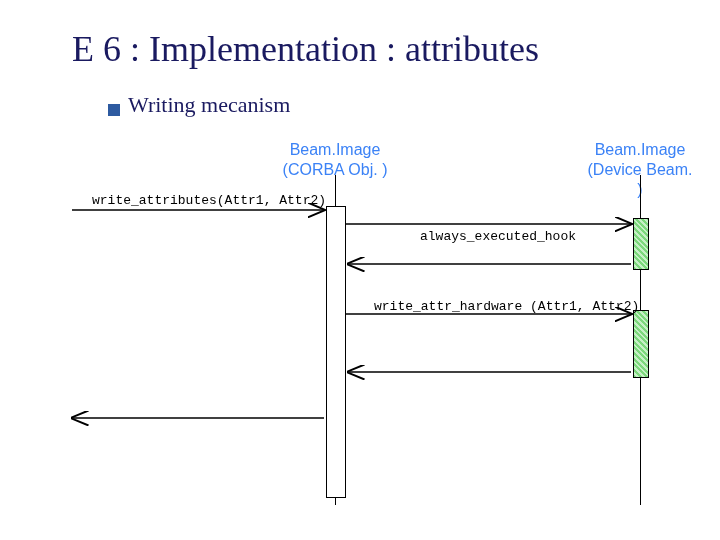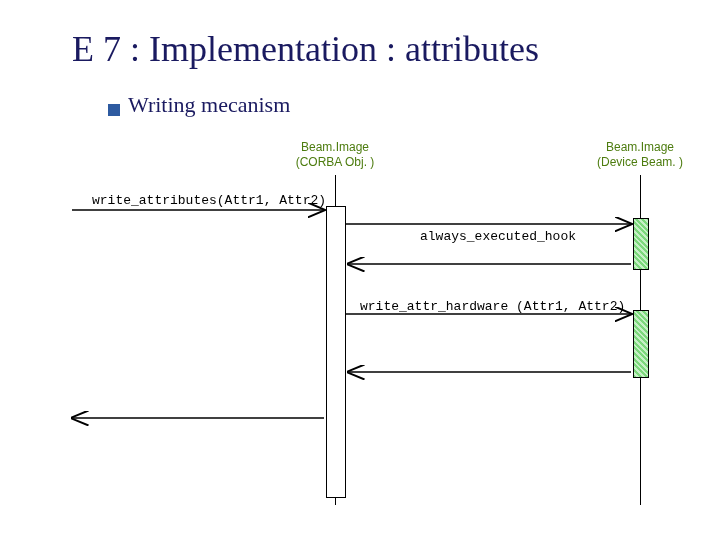--- a/index.html
+++ b/index.html
@@ -26,22 +26,22 @@
     background: #2d5aa0;
   }
   .subhead {
     position: absolute;
     font-size: 22px;
     color: #1a1a60;
   }
   .lifeline-label {
     position: absolute;
     font-family: Verdana, Arial, sans-serif;
-    font-size: 12px;
-    color: #4d7c0f;
+    font-size: 16px;
+    color: #3b82f6;
     text-align: center;
     line-height: 1.25;
   }
   .lifeline {
     position: absolute;
     width: 0;
     border-left: 1px solid #000;
   }
   .actbox {
     position: absolute;
@@ -62,21 +62,21 @@
     position: absolute;
     top: 0; left: 0;
     width: 720px;
     height: 540px;
     pointer-events: none;
   }
 </style>
 </head>
 <body>
 
-<div class="title">E 7 : Implementation : attributes</div>
+<div class="title">E 6 : Implementation : attributes</div>
 
 <div class="bullet-sq" style="top:104px; left:108px;"></div>
 <div class="subhead" style="top:92px; left:128px;">Writing mecanism</div>
 
 <div class="lifeline-label" style="top:140px; left:280px; width:110px;">
   <span>Beam.Image</span><br>
   <span>(CORBA Obj. )</span>
 </div>
 <div class="lifeline-label" style="top:140px; left:585px; width:110px;">
   <span>Beam.Image</span><br>
@@ -85,21 +85,21 @@
 
 <div class="lifeline" style="top:175px; left:335px; height:330px;"></div>
 <div class="lifeline" style="top:175px; left:640px; height:330px;"></div>
 
 <div class="actbox" style="top:206px; left:326px; width:18px; height:290px;"></div>
 <div class="actbox green" style="top:218px; left:633px; width:14px; height:50px;"></div>
 <div class="actbox green" style="top:310px; left:633px; width:14px; height:66px;"></div>
 
 <div class="msg-label" style="top:193px; left:72px;margin-left:20px;">write_attributes(Attr1, Attr2)</div>
 <div class="msg-label" style="top:209px; left:420px;margin-top:20px;">always_executed_hook</div>
-<div class="msg-label" style="top:299px; left:360px;">write_attr_hardware (Attr1, Attr2)</div>
+<div class="msg-label" style="top:299px; left:374px;">write_attr_hardware (Attr1, Attr2)</div>
 
 <svg class="arrows">
   <defs>
     <marker id="ah" markerWidth="12" markerHeight="10" refX="11" refY="5" orient="auto">
       <path d="M0,0 L12,5 L0,10" fill="none" stroke="#000" stroke-width="1.3"></path>
     </marker>
   </defs>
 
   <line x1="72" y1="210" x2="324" y2="210" stroke="#000" stroke-width="1.5" marker-end="url(#ah)"></line>
 

